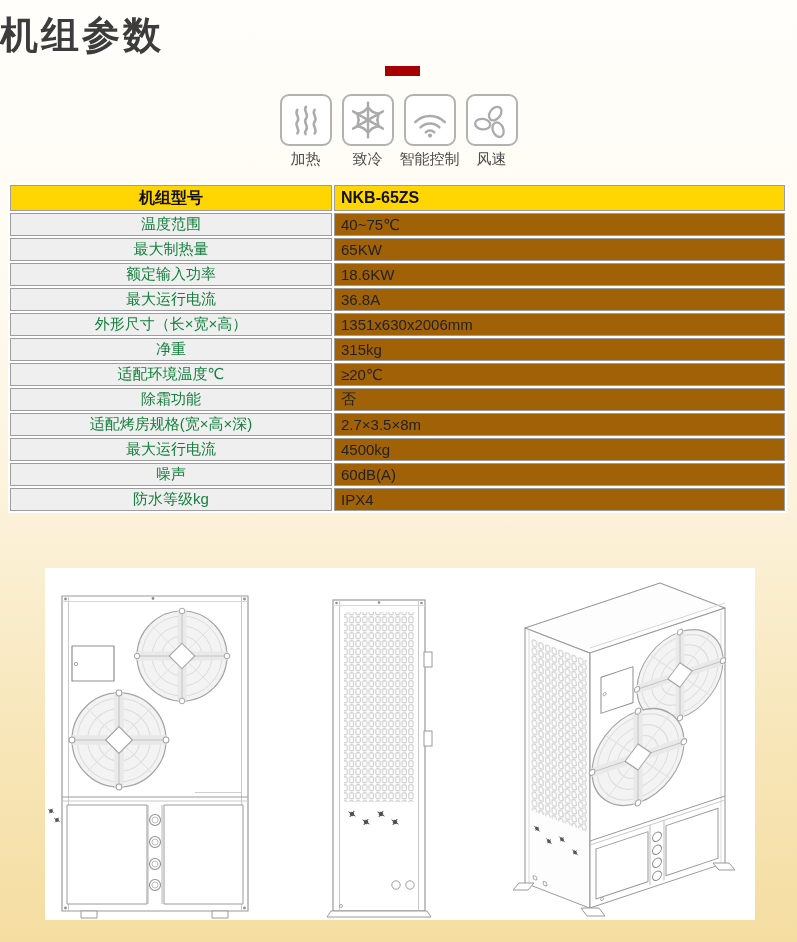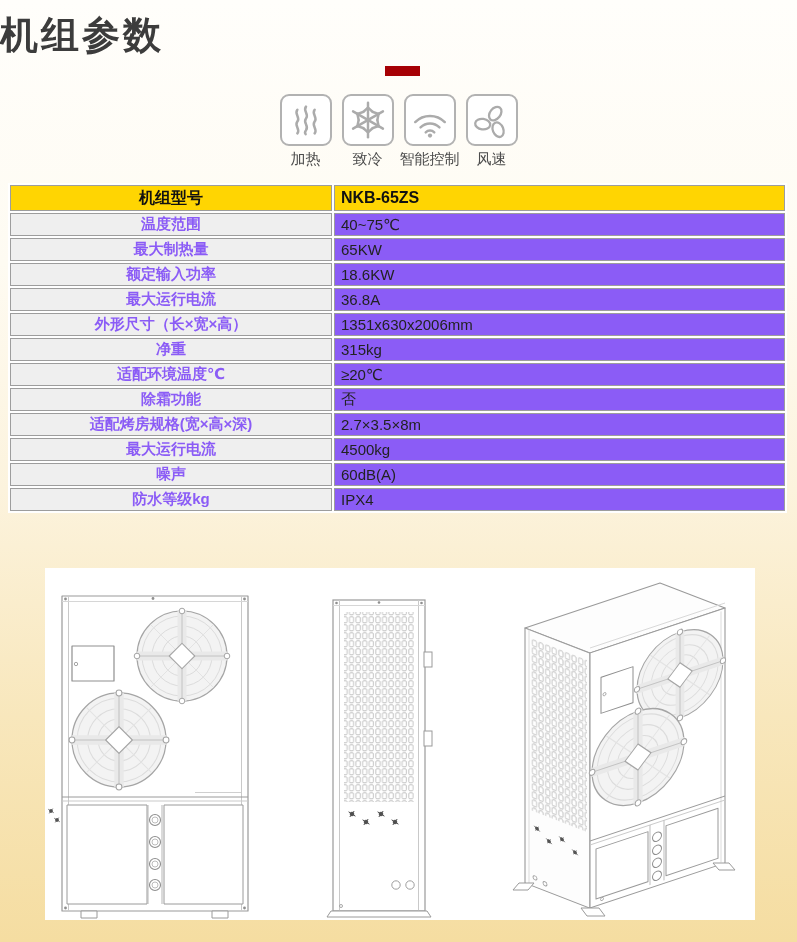--- a/index.html
+++ b/index.html
@@ -22,23 +22,23 @@
   .feature .lbl{margin-top:4px;font-size:15px;color:#4c4c4c;white-space:nowrap;}
   table.spec{
     position:absolute;top:183px;left:8px;width:779px;
     border-collapse:separate;border-spacing:2px;background:#fff;table-layout:fixed;
   }
   table.spec th,table.spec td{
     border:1px solid #9d9d9d;font-size:15px;padding:0;overflow:hidden;white-space:nowrap;margin-top:28px;
   }
   table.spec th{height:24px;background:#ffd502;color:#111;font-size:16px;}
   table.spec td{height:21px;}
-  .lab{width:320px;text-align:center;background:#efefef;color:#8b5cf6;font-weight:bold;}
+  .lab{width:320px;text-align:center;background:#efefef;color:#15803d;font-weight:normal;}
   th.lab{font-weight:bold;}
-  .val{text-align:left;padding-left:6px !important;background:#8b5cf6;color:#222;}
+  .val{text-align:left;padding-left:6px !important;background:#a16207;color:#222;}
   th.val{background:#ffd502;font-weight:bold;}
   .panel{position:absolute;top:568px;left:45px;width:710px;height:352px;background:#ffffff;}
   .panel svg{position:absolute;left:0;top:0;}
 </style>
 </head>
 <body>
 
 <div class="page-title">机组参数</div>
 <div class="red-bar"></div>
 

